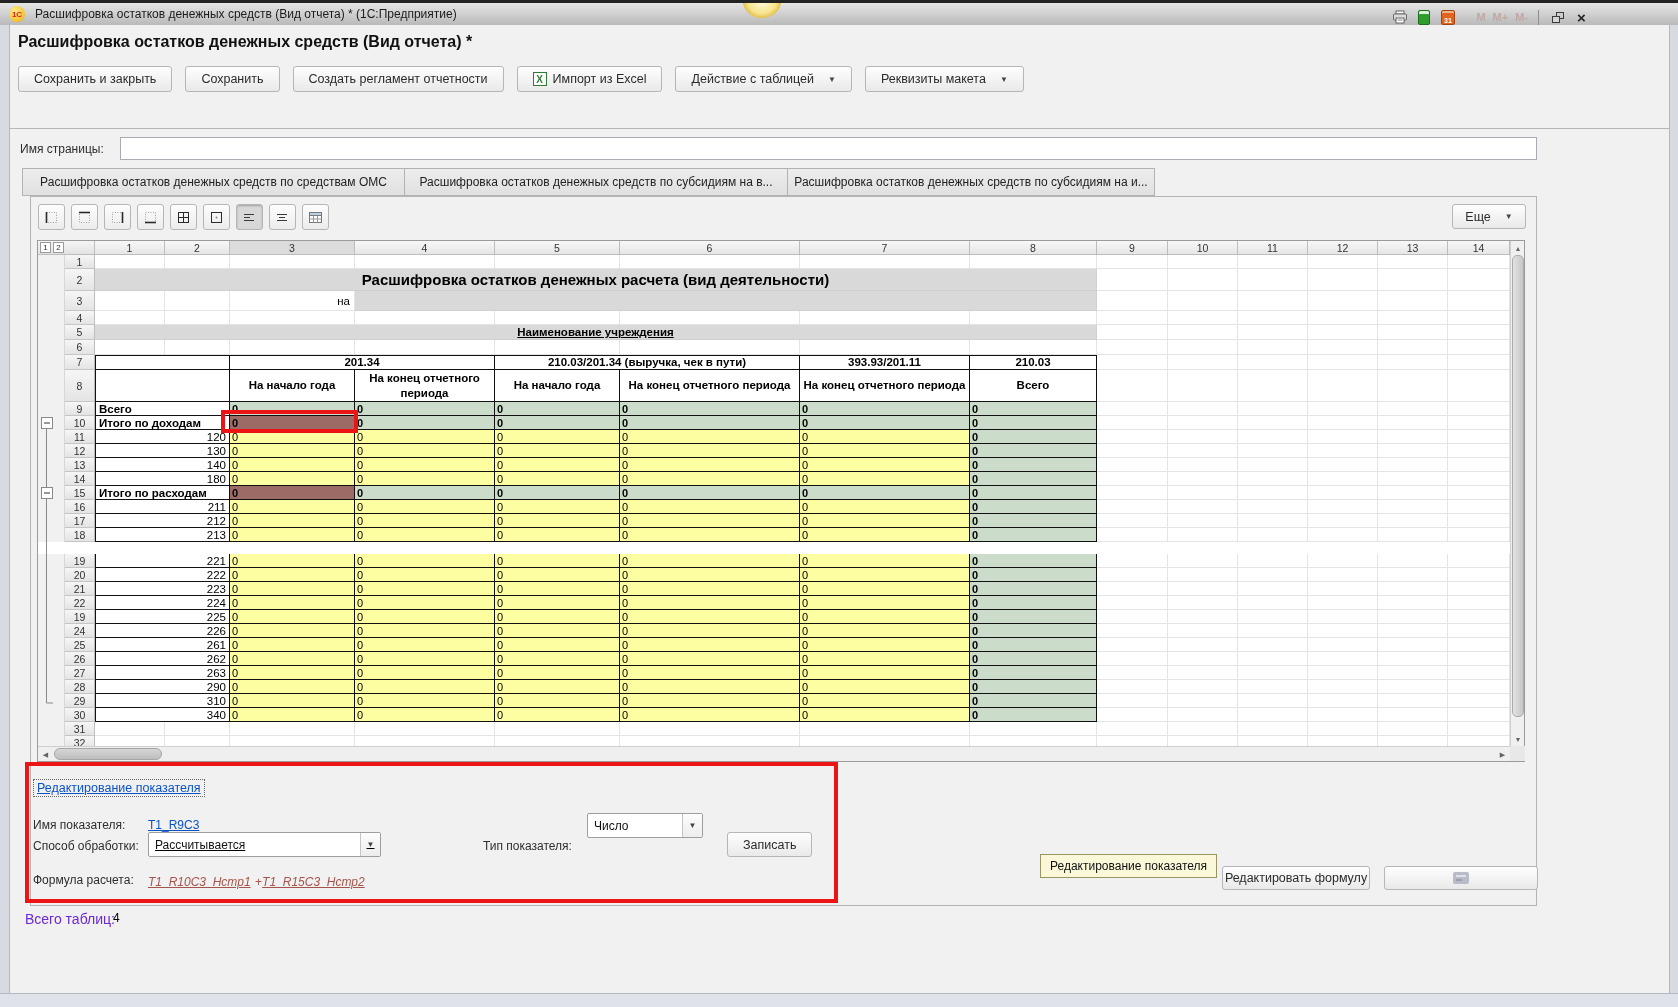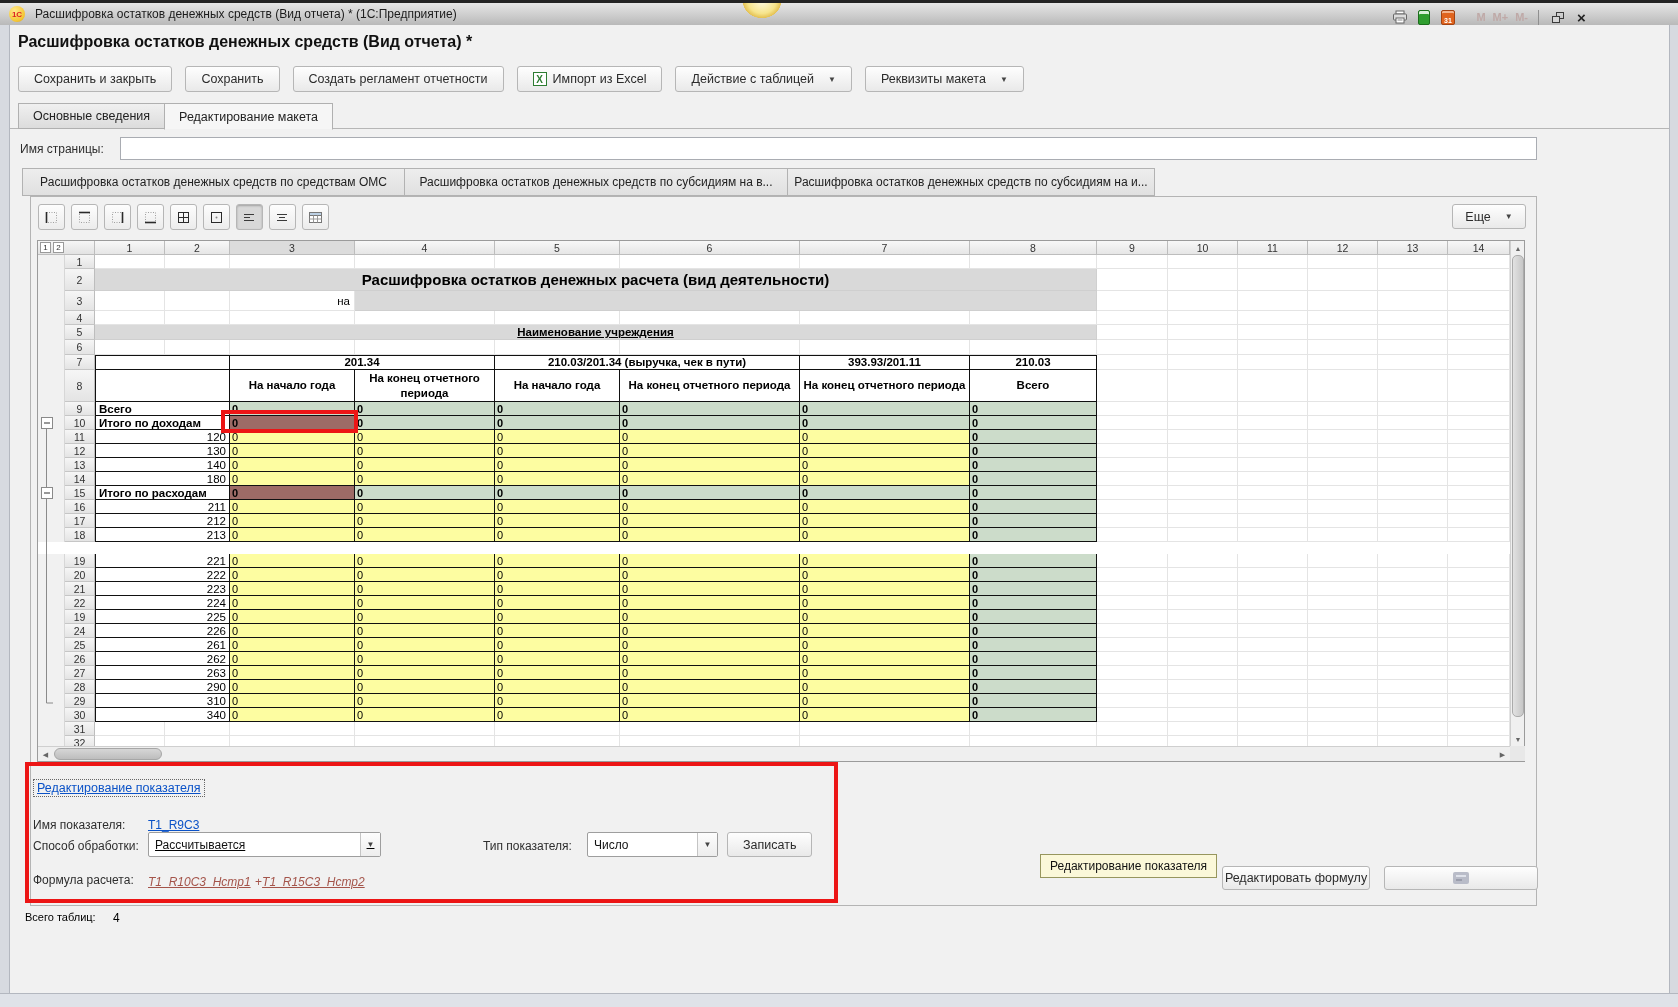--- a/index.html
+++ b/index.html
@@ -128,21 +128,21 @@
   .combo .arrow { width:20px; height:100%; border-left:1px solid #c4c4c4; display:flex; align-items:center; justify-content:center;
     font-size:8px; color:#444; background:linear-gradient(#fdfdfd,#ededed); }
   .flink { font-size:12px; color:#a4544a; font-style:italic; text-decoration:underline; }
   .fop { font-size:12px; color:#a4544a; }
   .tooltip { position:absolute; left:1040px; top:854px; background:#fbf8d9; border:1px solid #97965e;
     font-size:12px; color:#111; padding:4px 9px; z-index:30; }
   .icon-btn-glyph { width:16px; height:12px; background:#b9bcc8; border-radius:2px; position:relative; }
   .icon-btn-glyph:before { content:""; position:absolute; left:3px; top:3px; width:10px; height:2px; background:#dfe2ea; }
   .icon-btn-glyph:after  { content:""; position:absolute; left:3px; top:7px; width:6px;  height:2px; background:#9a9dab; }
 
-  .status-label { position:absolute; left:25px; top:911px; font-size:11px; color:#000000;text-align:center; }
+  .status-label { position:absolute; left:25px; top:911px; font-size:14px; color:#6d28d9;text-align:center; }
   .status-value { position:absolute; left:113px; top:911px; font-size:12px; color:#000; }
 </style>
 </head>
 <body>
 
 <div class="window">
 
   <div class="titlebar">
     <div class="app-icon">1С</div>
     <div class="title-text">Расшифровка остатков денежных средств (Вид отчета) *  (1С:Предприятие)</div>
@@ -200,24 +200,20 @@
       <button class="btn">
         <span>Действие с таблицей</span>
         <span class="drop">▼</span>
       </button>
       <button class="btn">
         <span>Реквизиты макета</span>
         <span class="drop">▼</span>
       </button>
     </div>
 
-  <div class="maintabs" id="maintabs">
-      <div class="mtab">Основные сведения</div>
-      <div class="mtab active">Редактирование макета</div>
-    </div>
   <div class="tabline"></div>
 
   <div class="pagename-label">Имя страницы:</div>
   <input class="pagename-input" value="" style="">
 
   <div class="sheet-page"></div>
   <div class="subtabs" id="subtabs">
       <div class="stab">Расшифровка остатков денежных средств по средствам ОМС</div>
       <div class="stab">Расшифровка остатков денежных средств по субсидиям на в...</div>
       <div class="stab">Расшифровка остатков денежных средств по субсидиям на и...</div>
@@ -893,21 +889,21 @@
   <div class="ed-label" style="left:33px; top:818px;">Имя показателя:</div>
   <a class="ed-link" style="left:148px; top:818px;" href="#">T1_R9C3</a>
 
   <div class="ed-label" style="left:33px; top:839px;">Способ обработки:</div>
   <div class="combo" style="left:148px; top:832px; width:233px;text-decoration:underline;">
     <div class="val">Рассчитывается</div>
     <div class="arrow">▼</div>
   </div>
 
   <div class="ed-label" style="left:483px; top:839px;">Тип показателя:</div>
-  <div class="combo" style="left:587px; top:832px; width:131px;">
+  <div class="combo" style="left:587px; top:813px; width:116px;">
     <div class="val">Число</div>
     <div class="arrow">▼</div>
   </div>
 
   <button class="btn" style="position:absolute; left:727px; top:832px; height:25px;">
     <span>Записать</span>
   </button>
 
   <div class="ed-label" style="left:33px; top:873px;">Формула расчета:</div>
   <div style="position:absolute; left:148px; top:872px;">

